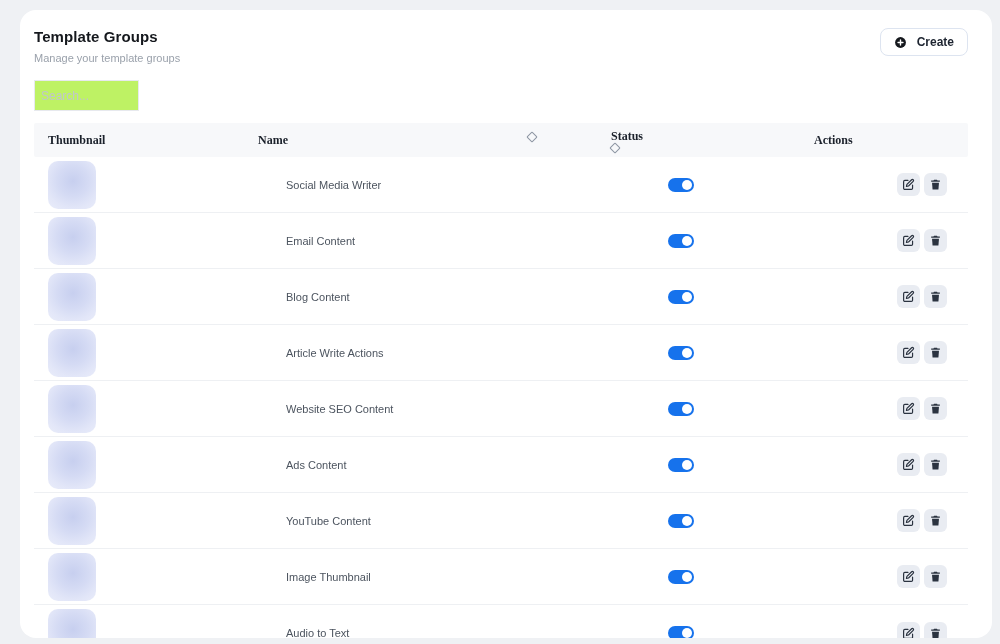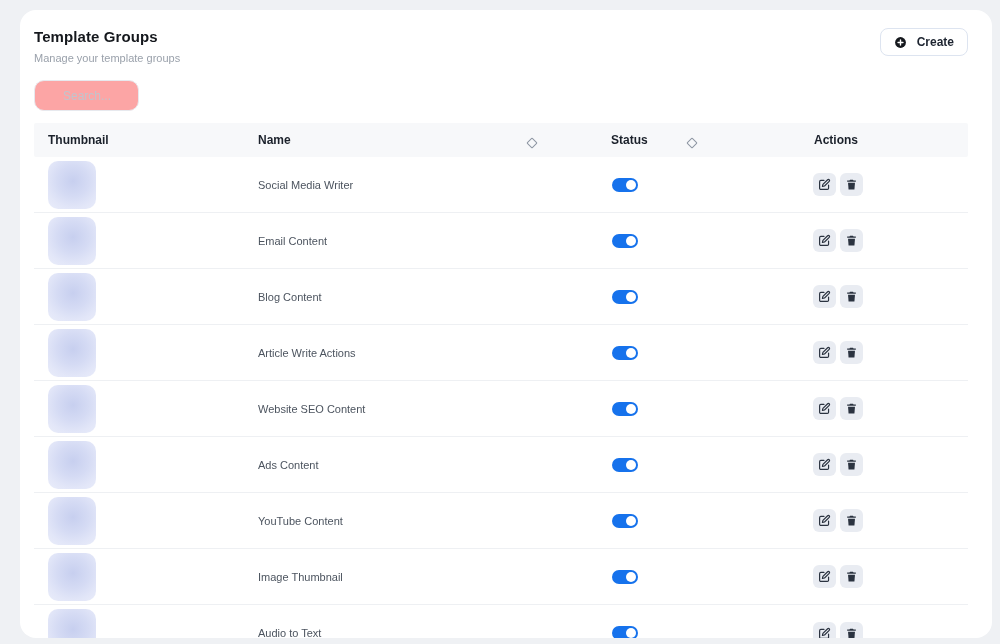--- a/index.html
+++ b/index.html
@@ -48,61 +48,62 @@
     font-weight: 600;
     color: #1d2430;
     cursor: pointer;
     margin-left: 20px;
   }
   .search-input {
     margin-top: 16px;
     width: 105px;
     height: 31px;
     border: 1px solid #e7e9ee;
-    border-radius: 10px;
-    padding: 0 28px;
+    border-radius: 0;
+    padding: 0 6px;
     font-family: "Liberation Sans", sans-serif;
     font-size: 12px;
     color: #3a414c;
     outline: none;
-    background: #fca5a5;
+    background: #bef264;
   }
   .search-input::placeholder { color: #c0c5cd; }
 
   .table { margin-top: 12px; width: 934px; }
   .thead {
     display: grid;
     grid-template-columns: 210px 350px 160px 1fr;
     background: #f7f8fa;
     border-radius: 2px;
     height: 34px;
     align-items: center;
     font-size: 12px;
     font-weight: 700;
     color: #1b212b;
   }
-  .th { display: flex; align-items: flex-end; }
+  .th { display: flex; align-items: flex-start; font-family: Liberation Serif, serif; }
   .th.c1 { padding-left: 14px; }
   .th.c2 { padding-left: 14px; padding-right: 58px; justify-content: space-between; }
-  .th.c3 { padding-left: 17px; padding-right: 58px; justify-content: space-between; }
+  .th.c3 { padding-left: 17px; padding-right: 58px; justify-content: space-between; flex-direction: column; }
   .th.c4 { padding-left: 60px; }
   .sort-diamond {
     width: 8px; height: 8px;
     border: 1.3px solid #8d96a3;
     transform: rotate(45deg);
     border-radius: 1px;
     cursor: pointer;
     flex: 0 0 auto;
   }
   .tbody .row {
     display: grid;
     grid-template-columns: 210px 350px 160px 1fr;
     height: 56px;
     align-items: center;
     border-bottom: 1px solid #eef0f3;
+    gap: 28px;
   }
   .tbody .row:last-child { border-bottom: none; }
   .cell-thumb { padding-left: 14px; }
   .thumb {
     width: 48px; height: 48px;
     border-radius: 10px;
     background:
       radial-gradient(circle at 52% 42%, #c7cfef 0%, #d5dbf4 42%, #e2e6f8 72%, #eaedfa 100%);
   }
   .cell-name {

